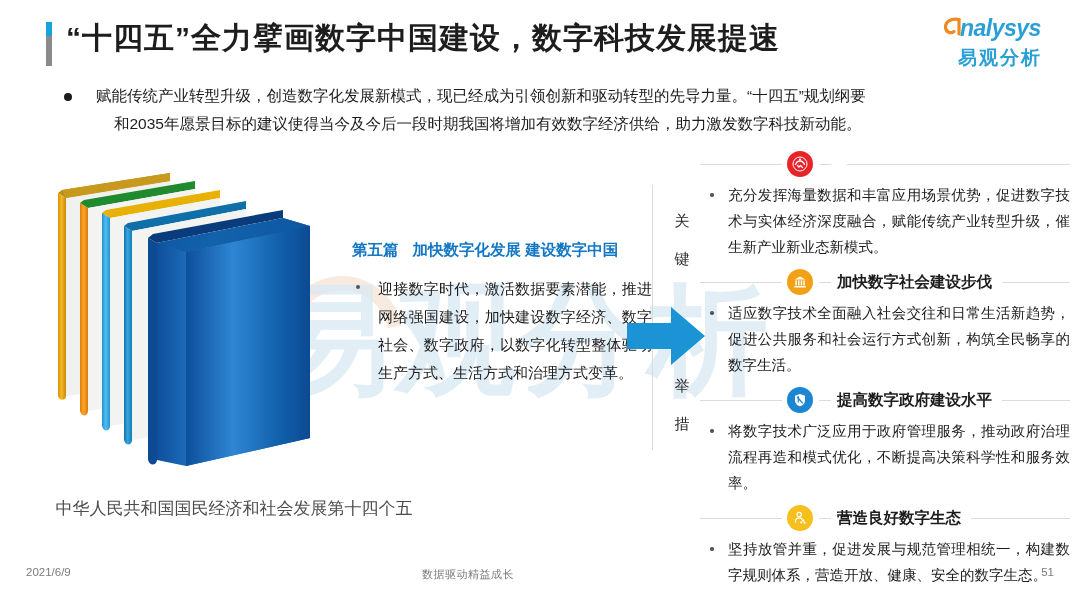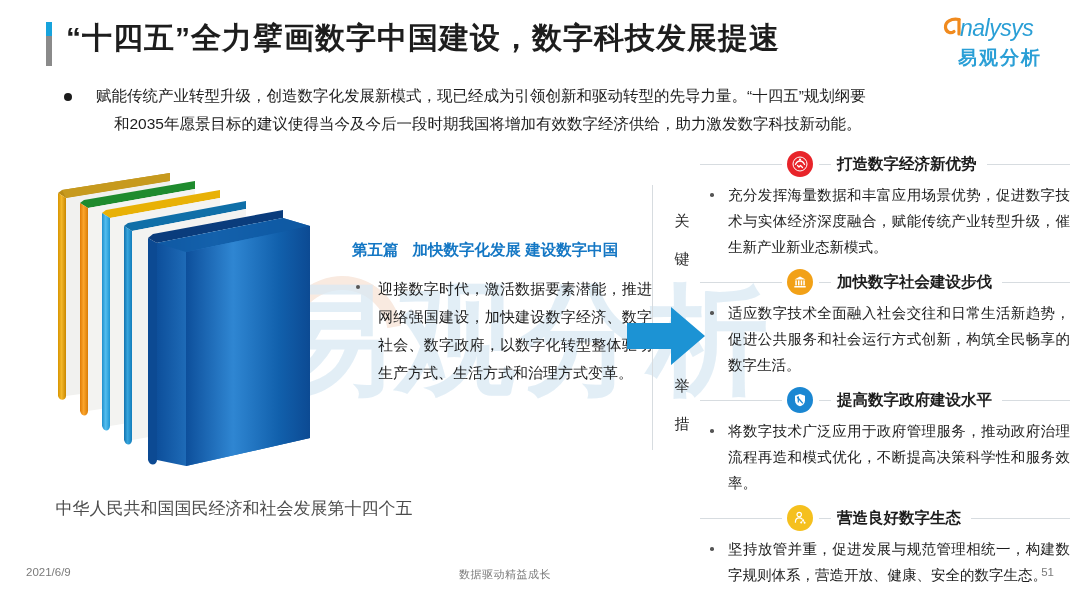--- a/index.html
+++ b/index.html
@@ -72,21 +72,21 @@
     z-index: 3;
     text-align: center;
   }
   .logo-row { position: relative; height: 30px; }
   .logo-mark {
     position: absolute; left: 8px; top: 2px;
     width: 22px; height: 22px;
   }
   .logo-word {
     position: absolute; left: 26px; top: 1px;
-    font-size: 23px; font-weight: 400;
+    font-size: 23px; font-weight: 700;
     font-style: italic;
     color: #2a9fd6;
     letter-spacing: -.5px;
   }
   .logo-cn {
     position: absolute; left: 24px; top: 31px;
     font-size: 19px; font-weight: 700;
     color: #2a9fd6; letter-spacing: 2px;
   }
 
@@ -250,21 +250,21 @@
     width: 1080px; height: 34px;
     z-index: 3;
     padding-left: 28px;
   }
   .footer-date {
     position: absolute; left: 26px; top: 8px;
     font-size: 11.5px; color: #7a7a7a;
   }
   .footer-center {
     position: absolute; left: 0; top: 9px;
-    width: 1010px; text-align: center;
+    width: 936px; text-align: center;
     font-size: 11px; color: #7a7a7a; letter-spacing: .5px; font-family: Liberation Mono, monospace;
   }
   .footer-page {
     position: absolute; right: 26px; top: 8px;
     font-size: 11.5px; color: #7a7a7a;
   }
 </style>
 </head>
 <body>
 
@@ -389,21 +389,20 @@
         <span class="rule rule-left"></span>
         <span class="ricon" style="background:#e8242a">
           <svg width="16" height="16" viewBox="0 0 16 16">
             <circle cx="8" cy="8" r="7" fill="none" stroke="#ffffff" stroke-width="1"></circle>
             <path d="M3.5 8.5 C4.5 6 6 5 8 5 C10 5 11.5 6 12.5 8.5" fill="none" stroke="#fff" stroke-width="1.3" stroke-linecap="round"></path>
             <path d="M5.5 9.5 L7 11 L8.5 9.5 L10.5 11.5" fill="none" stroke="#fff" stroke-width="1.3" stroke-linecap="round" stroke-linejoin="round"></path>
             <circle cx="8" cy="3.6" r="1.1" fill="#fff"></circle>
           </svg>
         </span>
         <span class="rule rule-mid"></span>
-        <span class="rtitle">打造数字经济新优势</span>
         <span class="rule rule-right"></span>
       </div>
       <div class="rbody">
         <span class="dot"></span>
         <p>充分发挥海量数据和丰富应用场景优势，促进数字技术与实体经济深度融合，赋能传统产业转型升级，催生新产业新业态新模式。</p>
       </div>
     </div>
 
     <div class="ritem">
       <div class="ritem-head">

